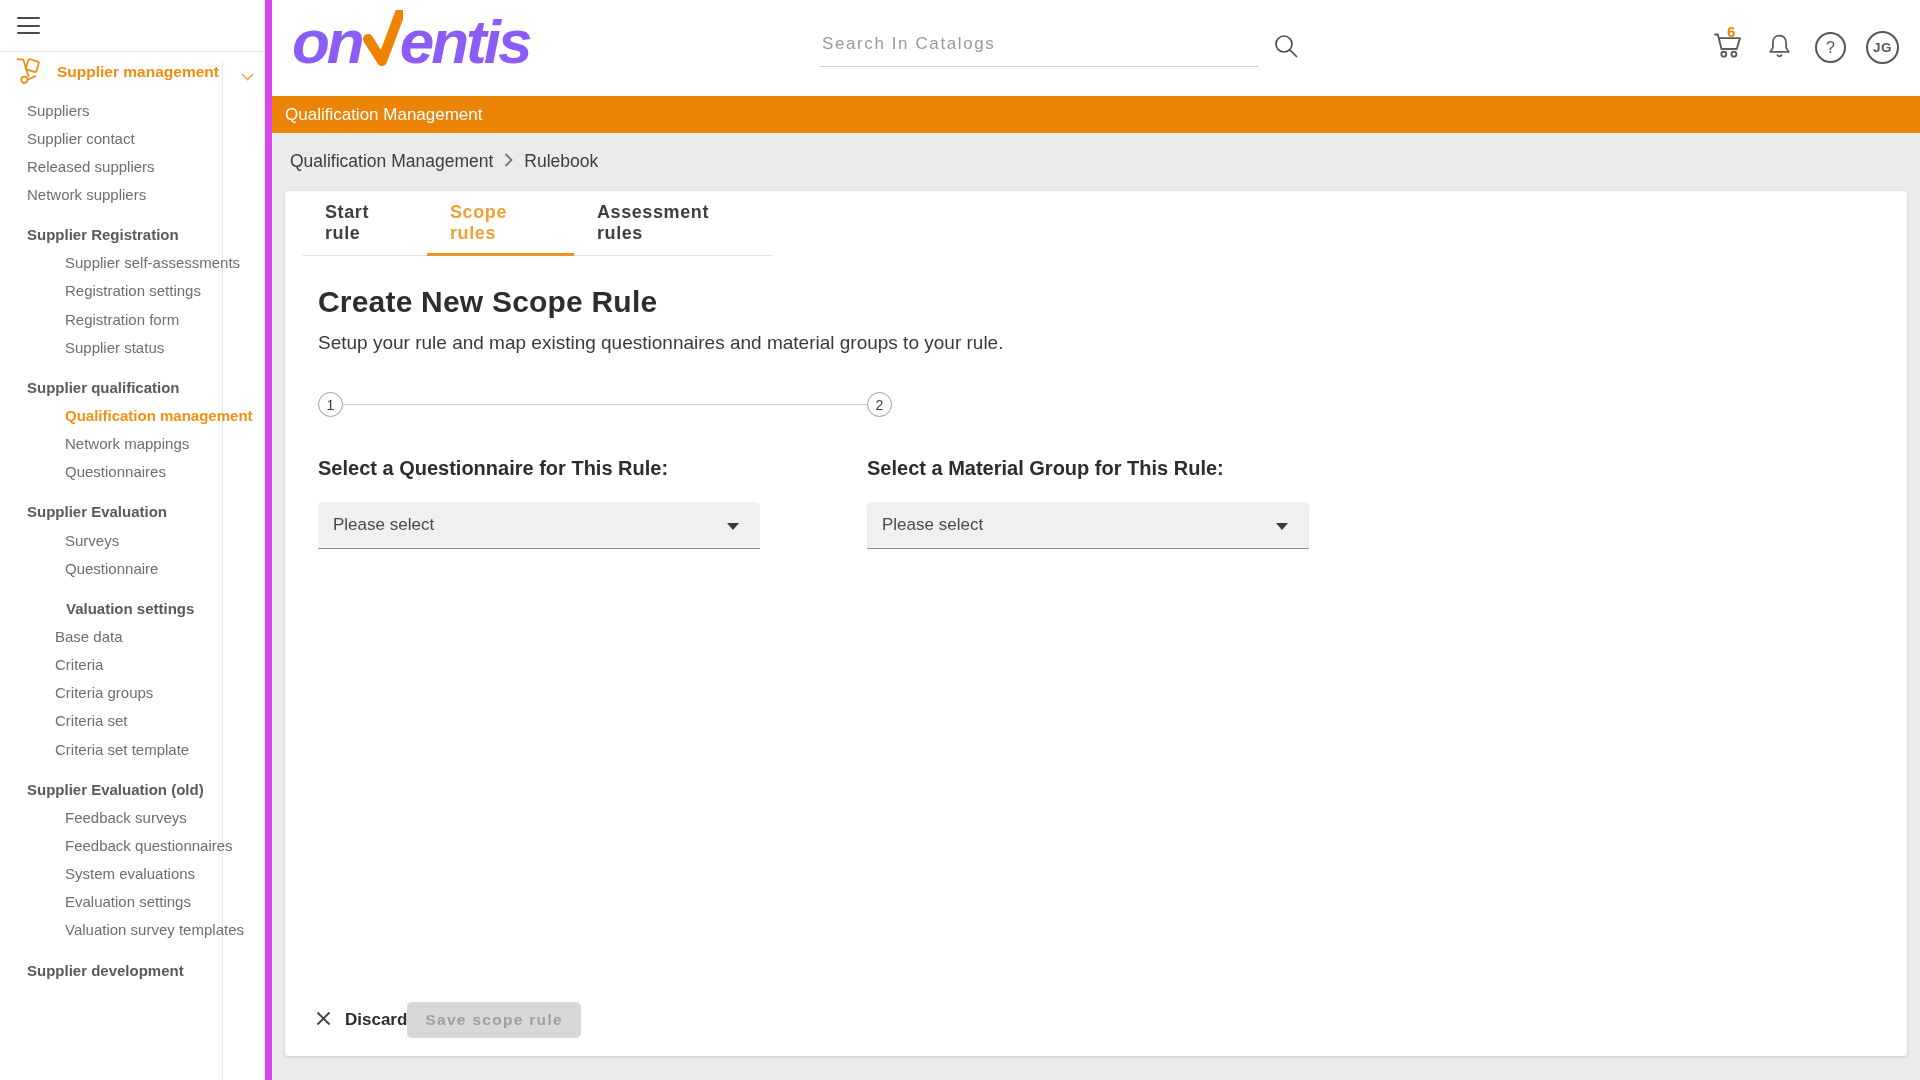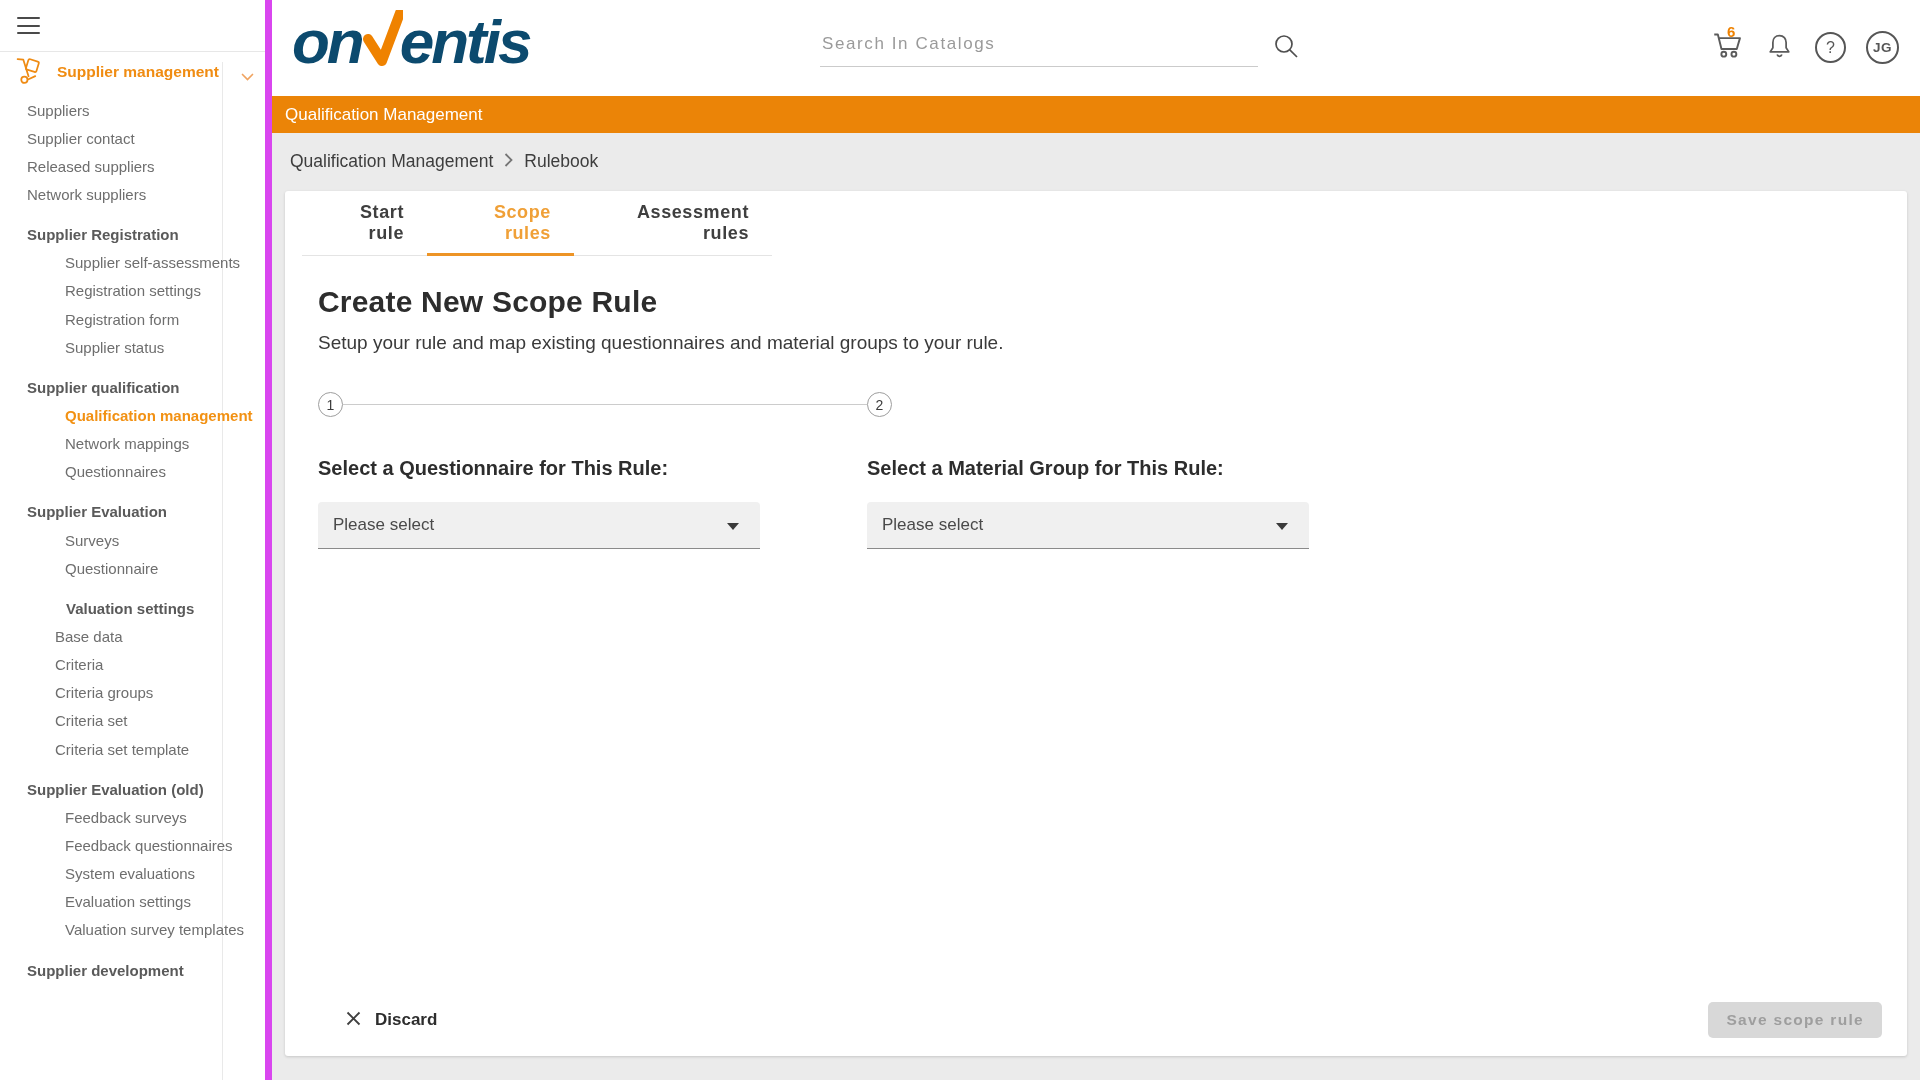--- a/index.html
+++ b/index.html
@@ -31,21 +31,21 @@
   .nav li.header { font-weight:bold; color:#5a5a5a; cursor:default; }
   .nav li.sub { padding-left:65px; }
   .nav li.h-ind { padding-left:66px; }
   .nav li.sub-ind { padding-left:55px; }
   .nav li.gap { margin-top:12px; }
   .nav li.active { color:#f29113; font-weight:bold; }
 
   
   .topbar { position:absolute; left:272px; top:0; right:0; height:96px; background:#fff; z-index:2; }
   .logo { position:absolute; left:20px; top:6px; font-style:italic; font-weight:bold;
-          font-size:62px; letter-spacing:-3px; color:#0c4a6e; display:flex; align-items:flex-start; line-height:72px; cursor:pointer; }
+          font-size:62px; letter-spacing:-3px; color:#8b5cf6; display:flex; align-items:flex-start; line-height:72px; cursor:pointer; }
   .logo .chk { margin:4px -3px 0 1px; }
 
   .search-wrap { position:absolute; left:548px; top:24px; width:438px; }
   .search-wrap input { width:100%; border:none; border-bottom:1px solid #cbcbcb; background:transparent;
           font-family:inherit; font-size:17px; letter-spacing:1.6px; color:#555;
           padding:10px 2px 12px; outline:none; }
   .search-wrap input::placeholder { color:#9a9a9a; opacity:1; }
   .search-icon { position:absolute; left:1000px; top:32px; cursor:pointer; }
 
   .hicon { position:absolute; cursor:pointer; }
@@ -68,21 +68,21 @@
   .content { position:absolute; left:272px; top:133px; right:0; bottom:0; background:#ebebeb; }
   .breadcrumb { position:absolute; left:18px; top:18px; display:flex; align-items:center;
                 gap:11px; font-size:17.5px; color:#3d3d3d; }
   .crumb { cursor:pointer; }
 
   .card { position:absolute; left:13px; top:58px; width:1622px; height:865px; background:#fff;
           border-radius:3px; box-shadow:0 1px 3px rgba(0,0,0,.16); }
 
   .tabs { margin-left:17px; width:470px; height:65px; border-bottom:1px solid #e4e4e4; display:flex; }
   .tab { position:relative; padding:12px 23px; display:flex; align-items:center;
-         font-size:18px; font-weight:bold; letter-spacing:.6px; color:#3f3f3f; cursor:pointer;text-align:right; }
+         font-size:18px; font-weight:bold; letter-spacing:.6px; color:#3f3f3f; cursor:pointer; }
   .tab.active { color:#f0a037; }
   .tab.active::after { content:""; position:absolute; left:0; right:0; bottom:-1px; height:3px; background:#ed9426; }
 
   .form-area { padding-left:33px; }
   .heading { margin:29px 0 8px; font-size:30px; font-weight:bold; color:#2d2d2d; letter-spacing:.2px; }
   .desc { margin-top:13px; font-size:19px; line-height:22px; color:#3a3a3a; }
 
   .stepper { margin-top:38px; width:574px; display:flex; align-items:center; }
   .step-circle { width:25px; height:25px; flex:none; border:1px solid #9e9e9e; border-radius:50%;
                  background:#fff; display:flex; align-items:center; justify-content:center;
@@ -94,22 +94,22 @@
   .col + .col { margin-left:107px; }
   .col-label { font-size:20px; font-weight:bold; color:#2d2d2d; }
   .select { margin-top:22px; height:47px; background:#f0f0f0; border-bottom:1px solid #8a8a8a;
             border-radius:4px 4px 0 0; display:flex; align-items:center; padding:0 44px 0 15px;
             position:relative; cursor:pointer; }
   .select-text { font-size:17px; color:#4a4a4a; }
   .caret { position:absolute; right:21px; top:21px; width:0; height:0;
            border-left:6.5px solid transparent; border-right:6.5px solid transparent;
            border-top:7px solid #3a3a3a; }
 
-  .card-footer { position:absolute; left:61px; right:25px; bottom:16px; height:40px;
-                 display:flex; align-items:center; justify-content:space-between; }
+  .card-footer { position:absolute; left:31px; right:25px; bottom:16px; height:40px;
+                 display:flex; align-items:center; }
   .discard { display:flex; align-items:center; gap:14px; cursor:pointer; }
   .discard-label { font-size:17px; font-weight:bold; color:#2d2d2d; }
   .save-btn { min-width:150px; height:36px; background:#d8d8d8; border:none; border-radius:5px;
               color:#9e9e9e; font-family:inherit; font-size:15.5px; font-weight:bold;
               letter-spacing:1.3px; padding:0 18px; cursor:default; }
 </style>
 </head>
 <body>
 
 <aside class="sidebar">

